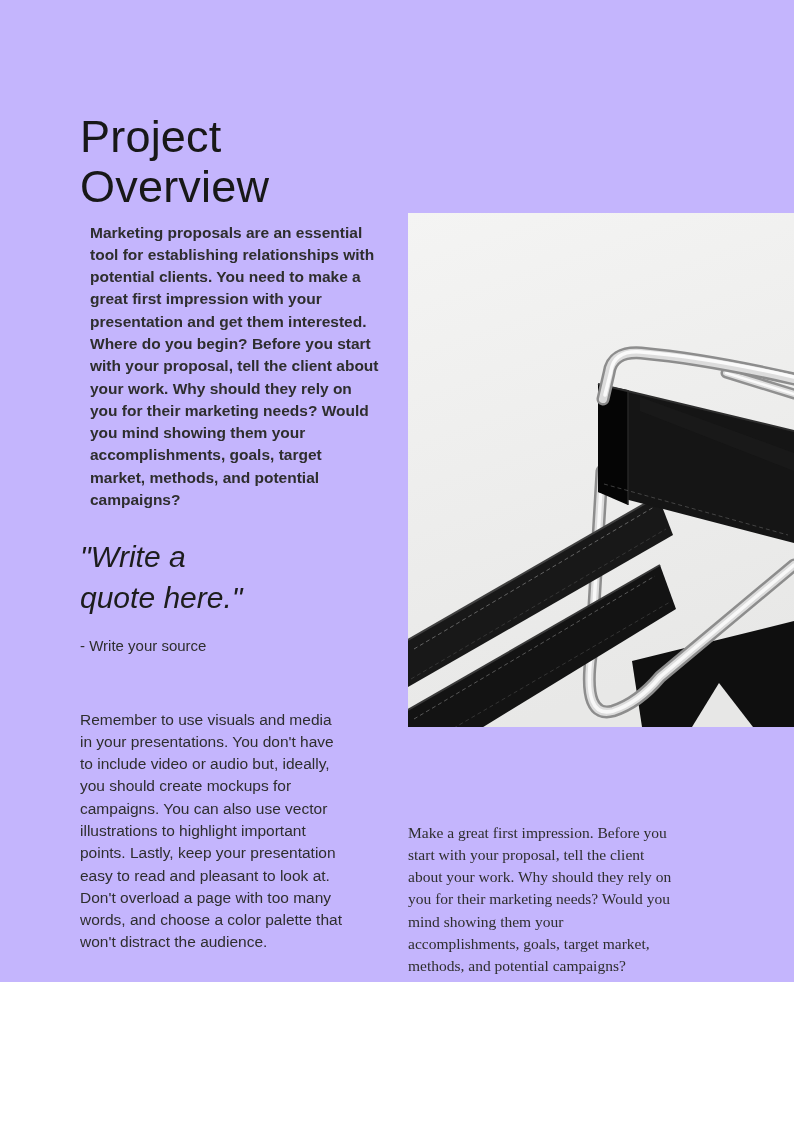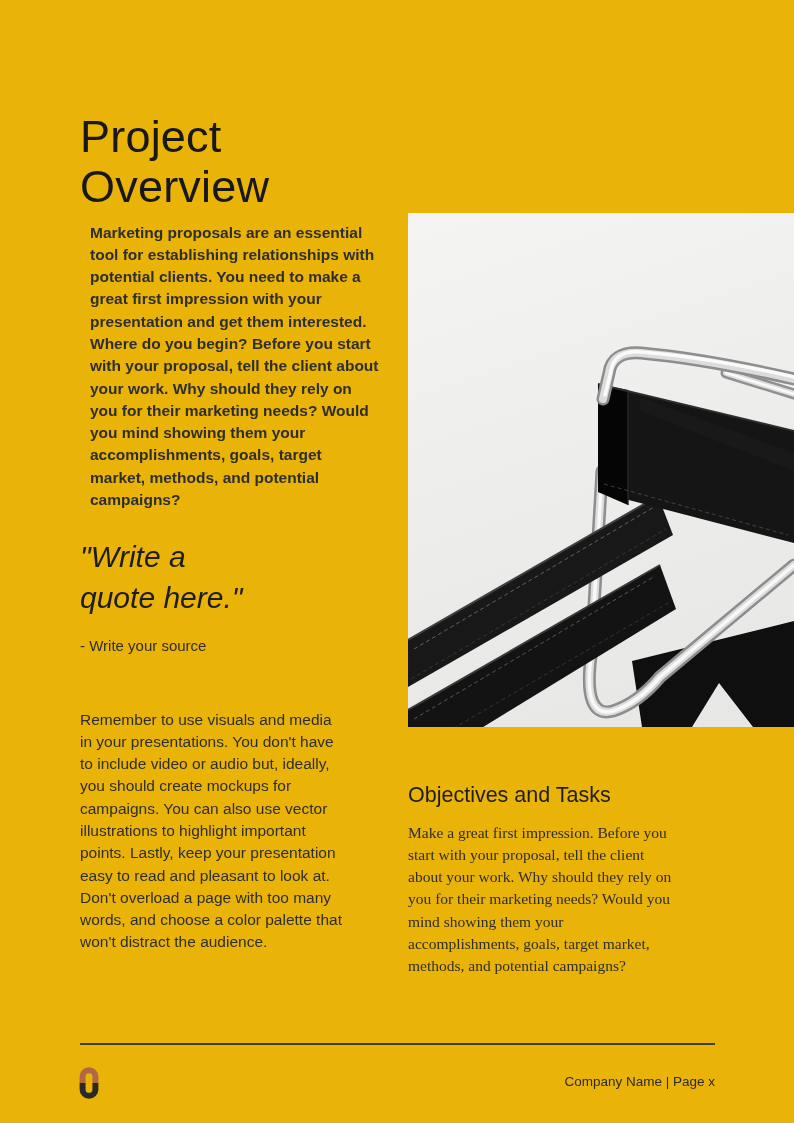--- a/index.html
+++ b/index.html
@@ -1,19 +1,19 @@
 <!DOCTYPE html>
 <html><head>
 <meta charset="utf-8">
 <style>
   html,body{margin:0;padding:0;background:#ffffff;}
   .page{
     position:relative;
-    width:794px;height:1123px;
-    background:#eab308;
+    width:794px;height:982px;
+    background:#c4b5fd;
     font-family:"Liberation Sans", sans-serif;
     overflow:hidden;
     color:#2e2e2e;
   }
   .abs{position:absolute;}
   .page-title{
     left:80px;top:82px;width:360px;
     font-size:45px;line-height:50px;font-weight:400;
     color:#181818;white-space:pre-line;letter-spacing:0.2px;
   }
@@ -133,21 +133,20 @@
       </g>
 
       <g fill="none" stroke-linecap="round">
         <path d="M 386,166 Q 298,146 233,140 Q 204,138 201,160 L 195,186" stroke="#8d8d8d" stroke-width="13"></path>
         <path d="M 386,166 Q 298,146 233,140 Q 204,138 201,160 L 195,186" stroke="#dcdcdc" stroke-width="8"></path>
         <path d="M 386,164 Q 298,144 233,139 Q 206,137 203,158 L 197,182" stroke="#fafafa" stroke-width="3.5"></path>
       </g>
     </svg>
   </div>
 
-  <h2 class="abs obj-heading">Objectives and Tasks</h2>
   <p class="abs body-text obj-body">Make a great first impression. Before you
 start with your proposal, tell the client
 about your work. Why should they rely on
 you for their marketing needs? Would you
 mind showing them your
 accomplishments, goals, target market,
 methods, and potential campaigns?</p>
 
   <div class="abs footer-divider"></div>
 

